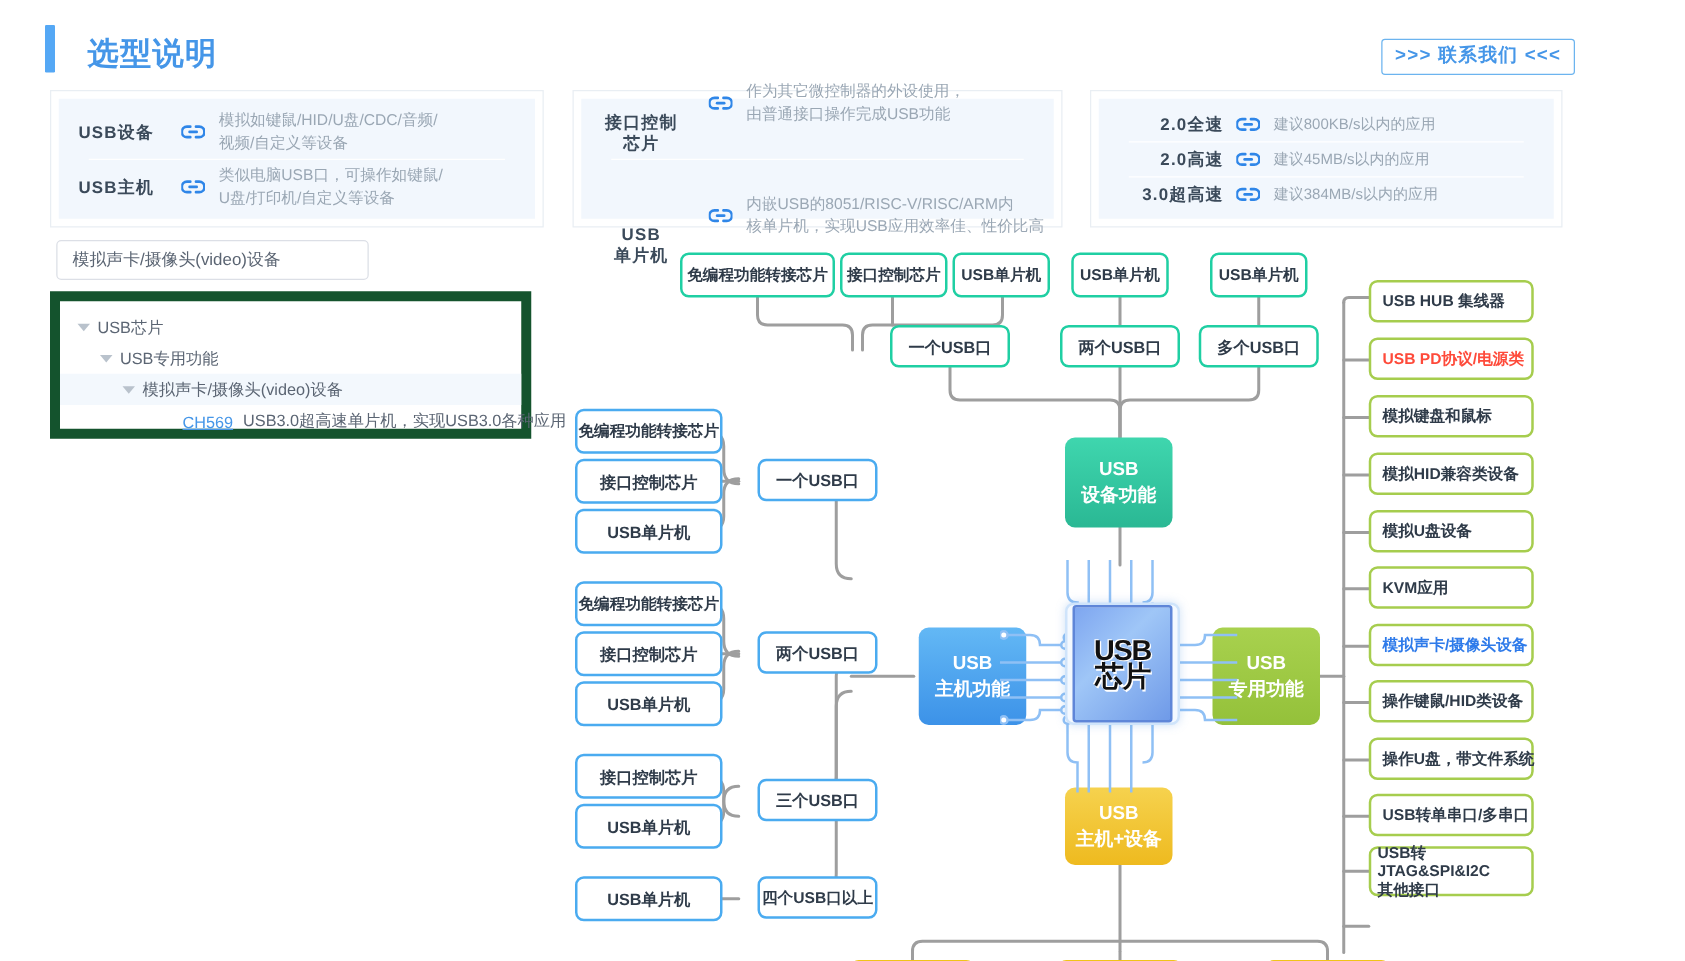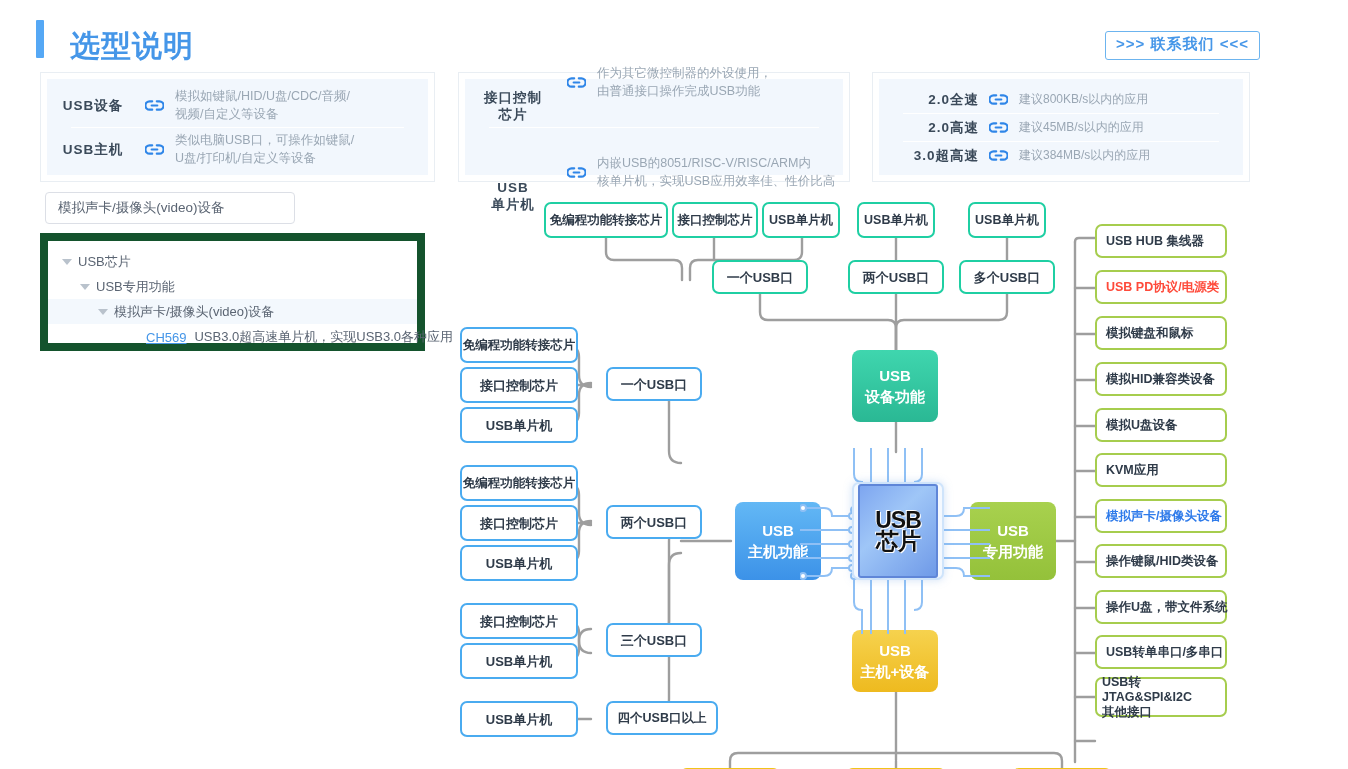--- a/index.html
+++ b/index.html
@@ -6,21 +6,21 @@
   body{
     width:1348px;height:769px;overflow:hidden;background:#ffffff;
     font-family:"Liberation Sans","DejaVu Sans",sans-serif;
     -webkit-font-smoothing:antialiased;
   }
   .page{position:relative;width:1348px;height:769px;background:#fff;}
 
   
   .header{position:absolute;left:0;top:0;width:1348px;height:68px;}
   .title-bar{position:absolute;left:36px;top:20px;width:8px;height:38px;background:#55a8f5;border-radius:1px;}
-  .page-title{position:absolute;left:70px;top:26px;font-size:30px;font-weight:bold;color:#4596e8;letter-spacing:1px;}
+  .page-title{position:absolute;left:70px;top:26px;font-size:25px;font-weight:bold;color:#4596e8;letter-spacing:1px;}
   .contact-btn{
     position:absolute;right:88px;top:31px;
     border:1px solid #6cb4ef;border-radius:3px;
     padding:3px 10px 5px 10px;background:#fff;
     font-size:15px;font-weight:bold;color:#4596e8;letter-spacing:1px;cursor:pointer;white-space:nowrap;
   }
 
   
   .info-row{position:absolute;left:40px;top:72px;width:1210px;height:110px;}
   .panel{
@@ -362,21 +362,21 @@
     <div class="node blue small" style="left:20px;top:275px;width:118px;height:36px;">免编程功能转接芯片</div>
     <div class="node blue" style="left:20px;top:315px;width:118px;height:36px;">接口控制芯片</div>
     <div class="node blue" style="left:20px;top:355px;width:118px;height:36px;">USB单片机</div>
     <div class="node blue" style="left:166px;top:315px;width:96px;height:34px;">两个USB口</div>
 
     <div class="node blue" style="left:20px;top:413px;width:118px;height:36px;">接口控制芯片</div>
     <div class="node blue" style="left:20px;top:453px;width:118px;height:36px;">USB单片机</div>
     <div class="node blue" style="left:166px;top:433px;width:96px;height:34px;">三个USB口</div>
 
     <div class="node blue" style="left:20px;top:511px;width:118px;height:36px;">USB单片机</div>
-    <div class="node blue small" style="left:166px;top:511px;width:112px;height:34px;">四个USB口以上</div>
+    <div class="node blue small" style="left:166px;top:511px;width:96px;height:34px;">四个USB口以上</div>
 
     <div class="node olive small" style="left:655px;top:34px;width:132px;height:34px;justify-content:flex-start;padding-left:9px;">USB HUB 集线器</div>
     <div class="node olive small redtext" style="left:655px;top:80px;width:132px;height:34px;justify-content:flex-start;padding-left:9px;">USB PD协议/电源类</div>
     <div class="node olive small" style="left:655px;top:172px;width:132px;height:34px;justify-content:flex-start;padding-left:9px;">模拟HID兼容类设备</div>
     <div class="node olive small" style="left:655px;top:126px;width:132px;height:34px;justify-content:flex-start;padding-left:9px;">模拟键盘和鼠标</div>
     <div class="node olive small" style="left:655px;top:218px;width:132px;height:34px;justify-content:flex-start;padding-left:9px;">模拟U盘设备</div>
     <div class="node olive small" style="left:655px;top:263px;width:132px;height:34px;justify-content:flex-start;padding-left:9px;">KVM应用</div>
     <div class="node olive small bluetext" style="left:655px;top:309px;width:132px;height:34px;justify-content:flex-start;padding-left:9px;">模拟声卡/摄像头设备</div>
     <div class="node olive small" style="left:655px;top:354px;width:132px;height:34px;justify-content:flex-start;padding-left:9px;">操作键鼠/HID类设备</div>
     <div class="node olive small" style="left:655px;top:400px;width:132px;height:34px;justify-content:flex-start;padding-left:9px;">操作U盘，带文件系统</div>

